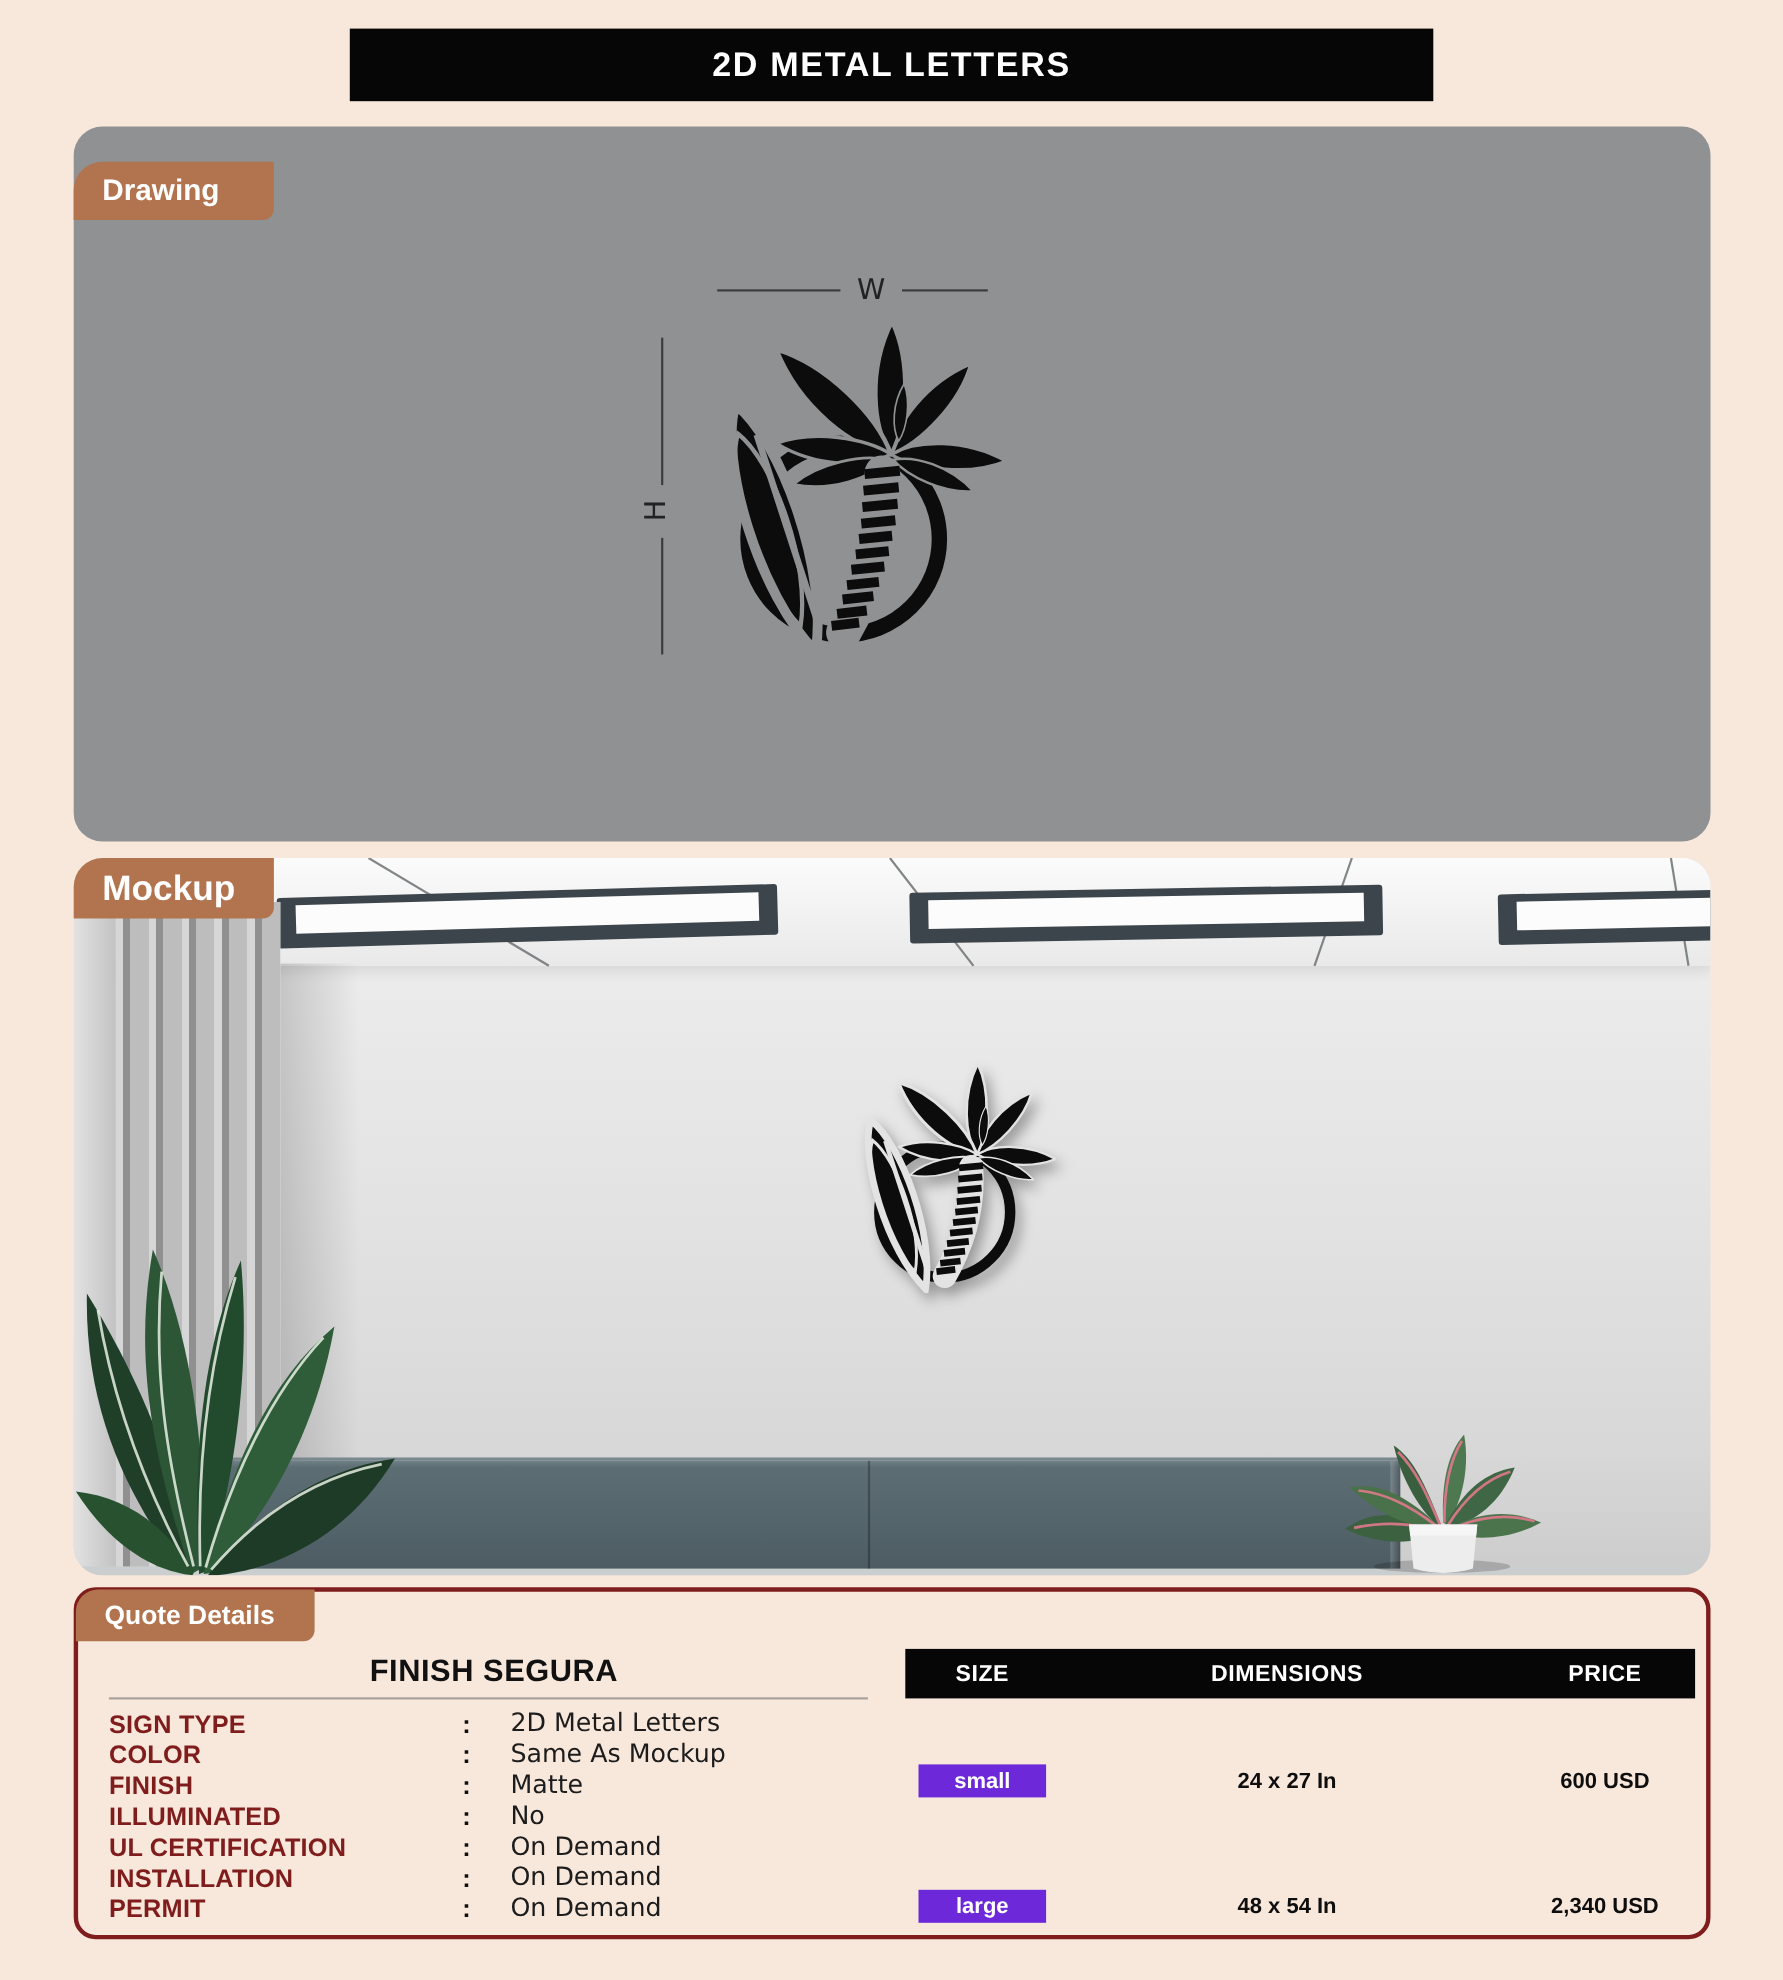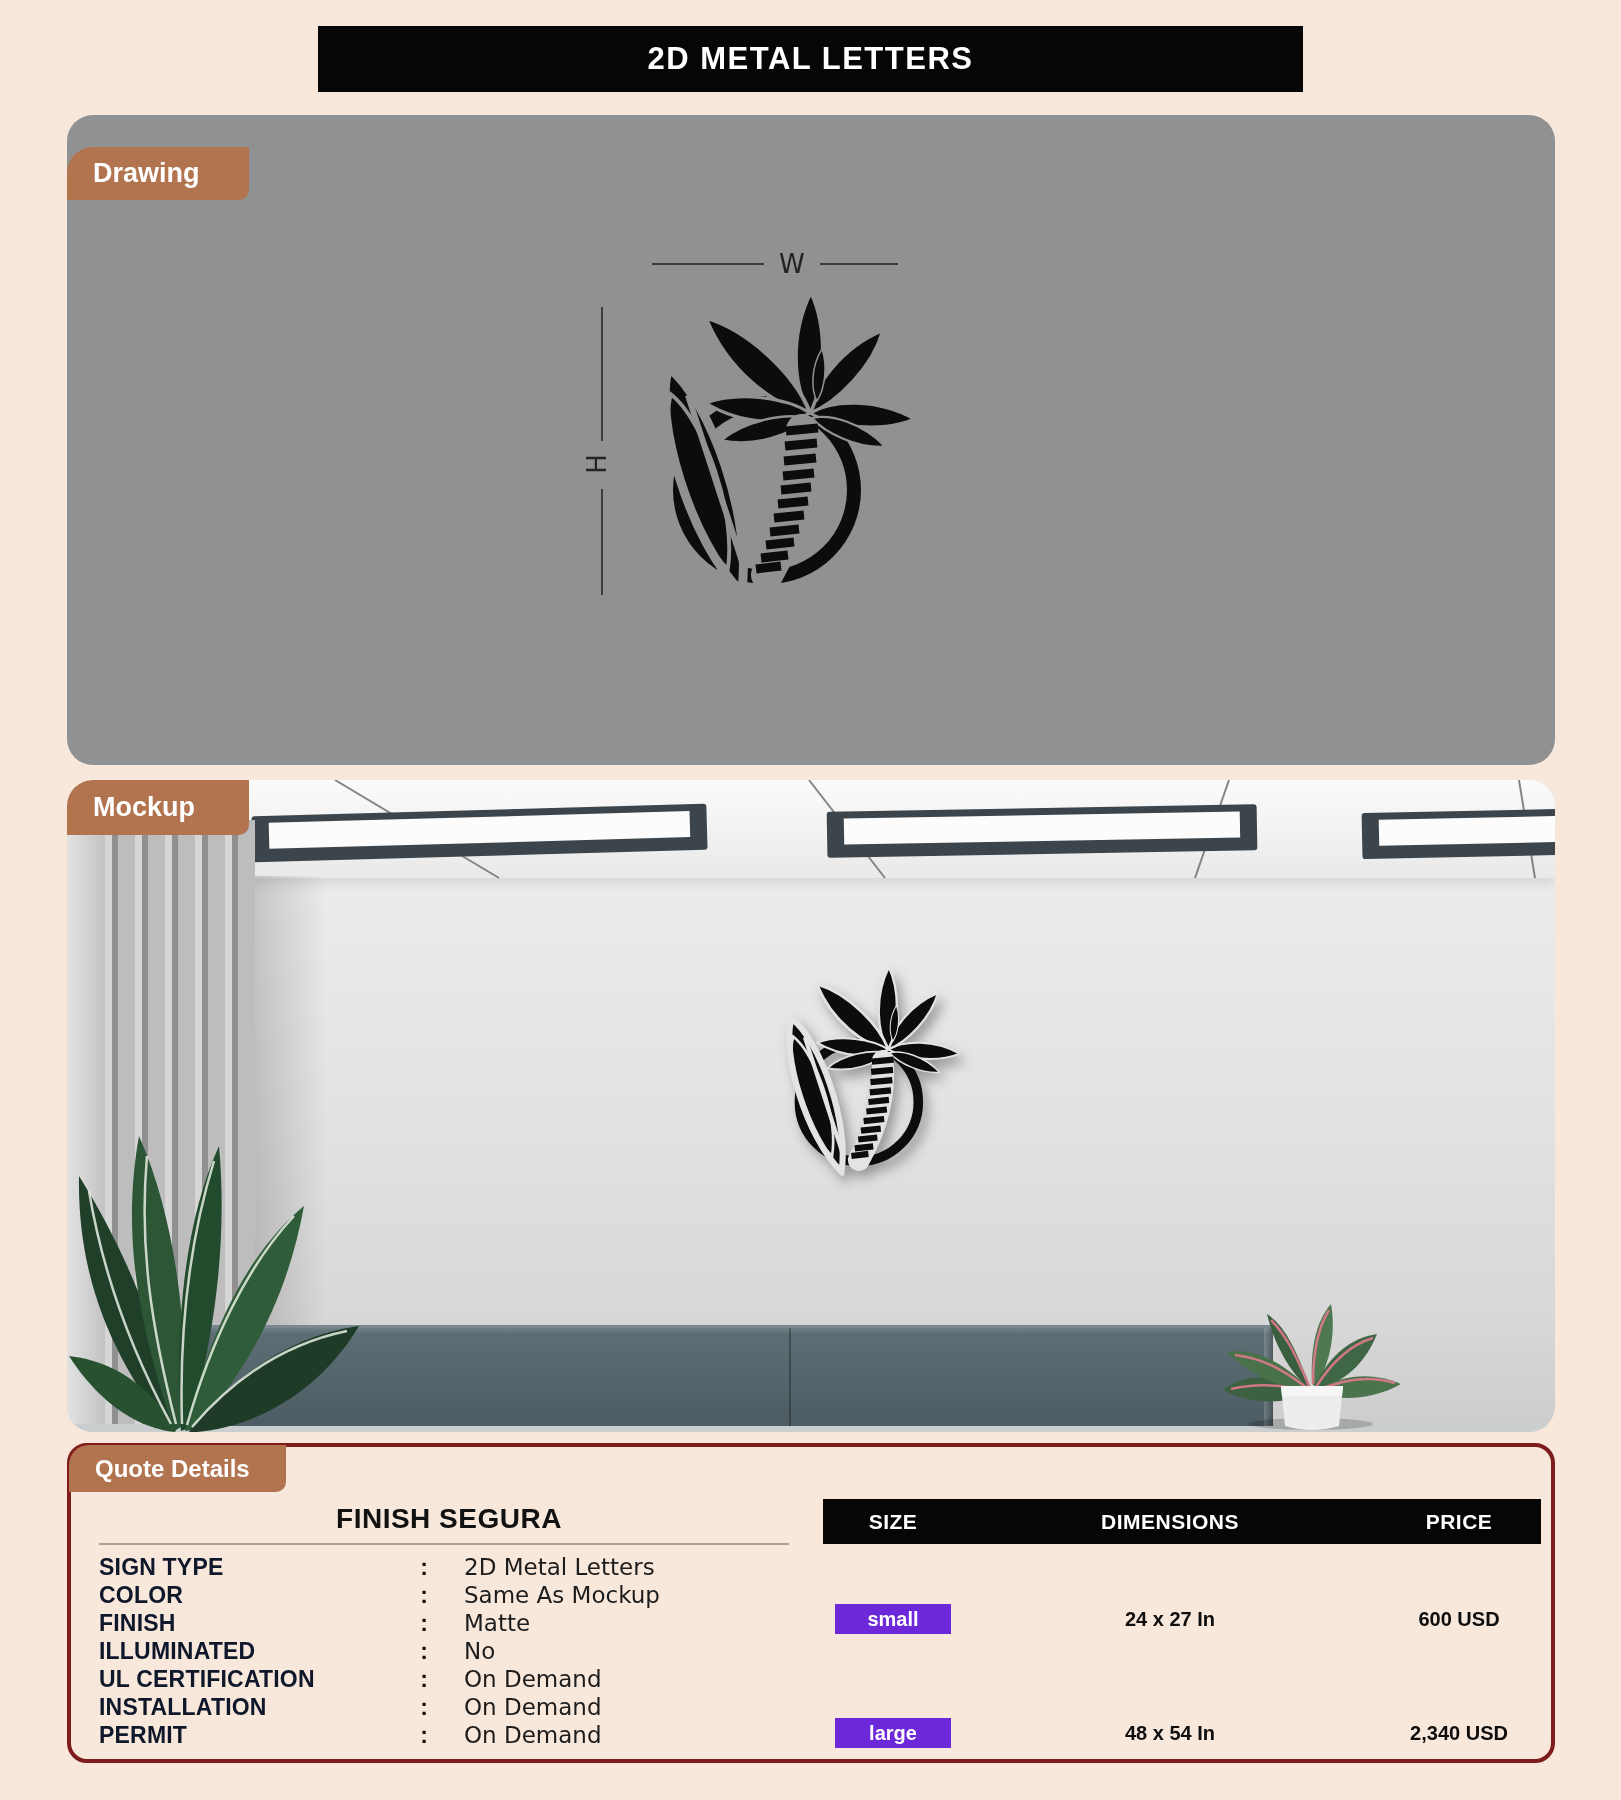--- a/index.html
+++ b/index.html
@@ -25,21 +25,21 @@
   .dim-w .s1{width:112px;} .dim-w .s2{width:78px;}
   .dim-label{font-size:26px;color:#222;font-family:"DejaVu Sans",sans-serif;}
   .dim-h-seg{position:absolute;width:2px;background:#3c3c3c;left:534px;}
   .dim-h-1{top:192px;height:134px;} .dim-h-2{top:374px;height:106px;}
   .dim-h-label{position:absolute;left:520px;top:334px;transform:rotate(-90deg);}
   .logo{display:block;}
   .logo-drawing{position:absolute;left:548px;top:153px;width:300px;height:330px;--halo:#909192;}
 
   
   .mockup{top:780px;height:652px;}
-  .mockup .tab{width:182px;height:55px;font-size:27px;}
+  .mockup .tab{width:182px;height:55px;font-size:32px;}
   .scene{position:absolute;inset:0;border-radius:26px;overflow:hidden;
     background:linear-gradient(180deg,#f2f2f2 0%,#ebebeb 18%,#e3e3e3 48%,#d8d8d8 82%,#cccccc 100%);}
   .ceiling{position:absolute;left:0;top:0;width:100%;height:98px;
     background:linear-gradient(180deg,#fbfbfb,#e9e9e9);
     box-shadow:0 5px 12px rgba(0,0,0,.10);}
   .scene-svg{position:absolute;inset:0;}
   .slat-edge{position:absolute;left:0;top:40px;bottom:6px;width:38px;
     background:linear-gradient(90deg,#e2e2e2,#c3c3c3);}
   .slats{position:absolute;left:38px;top:40px;bottom:6px;width:150px;
     background:repeating-linear-gradient(90deg,#d6d6d6 0 7px,#909090 7px 13px,#bdbdbd 13px 30px);}
@@ -58,21 +58,21 @@
   .plant-right{position:absolute;left:1138px;bottom:2px;}
 
   
   .quote{top:1443px;height:320px;border:4px solid #7f1d1d;border-radius:20px;box-sizing:border-box;}
   .quote .tab{left:-2px;top:-2px;width:217px;height:47px;font-size:24px;border-radius:20px 0 10px 0;}
   .customer{position:absolute;left:28px;top:56px;width:700px;text-align:center;
     font-size:28px;font-weight:800;color:#111;letter-spacing:.5px;}
   .customer-rule{position:absolute;left:28px;top:96px;width:690px;height:2px;background:#a9a29c;}
   .specs{position:absolute;left:28px;top:106px;width:700px;}
   .spec-row{display:grid;grid-template-columns:285px 80px 1fr;height:28px;align-items:center;}
-  .spec-label{font-size:23px;font-weight:800;color:#0f172a;letter-spacing:.2px;}
+  .spec-label{font-size:23px;font-weight:800;color:#7f1d1d;letter-spacing:.2px;}
   .spec-colon{font-size:23px;font-weight:800;color:#0e0e0e;text-align:center;}
   .spec-value{font-size:23px;font-weight:400;color:#1c1c1c;font-family:"DejaVu Sans",sans-serif;}
   .price-table{position:absolute;left:752px;top:52px;width:718px;}
   .pt-header{display:grid;grid-template-columns:140px 1fr 164px;height:45px;align-items:center;
     background:#060606;color:#fff;font-size:21px;font-weight:800;letter-spacing:.5px;gap:34px;}
   .pt-header span{text-align:center;}
   .pt-row{position:absolute;left:0;width:100%;height:30px;display:grid;
     grid-template-columns:140px 1fr 164px;align-items:center;}
   .pt-row-0{top:105px;} .pt-row-1{top:162px;} .pt-row-2{top:219px;}
   .size-badge{width:116px;height:30px;margin:0 auto;background:#6d28d9;color:#fff;

